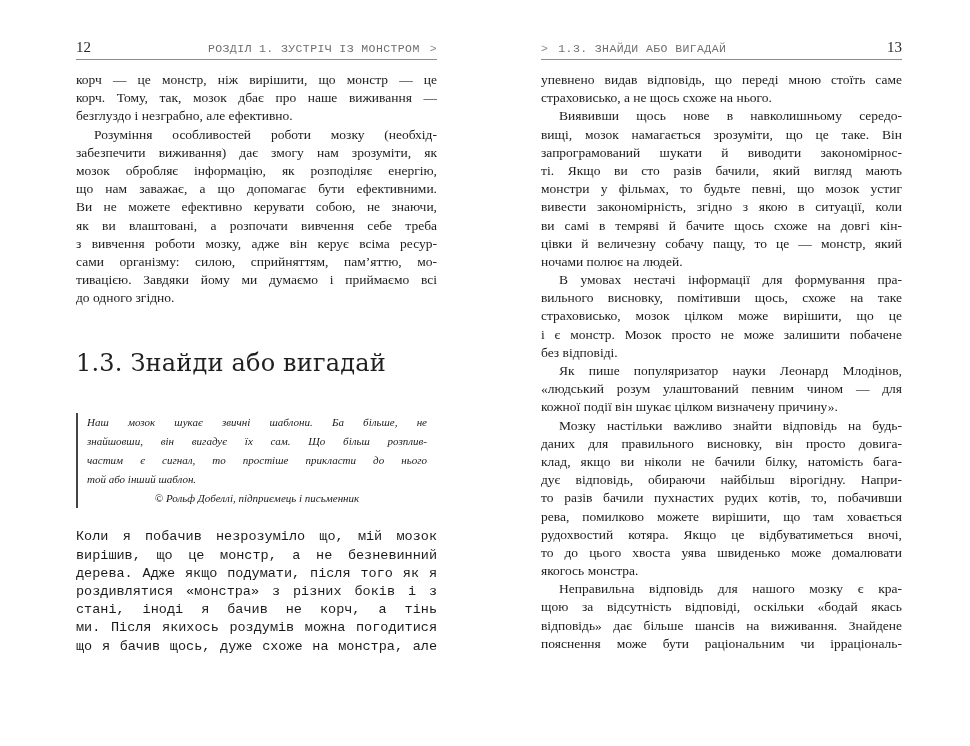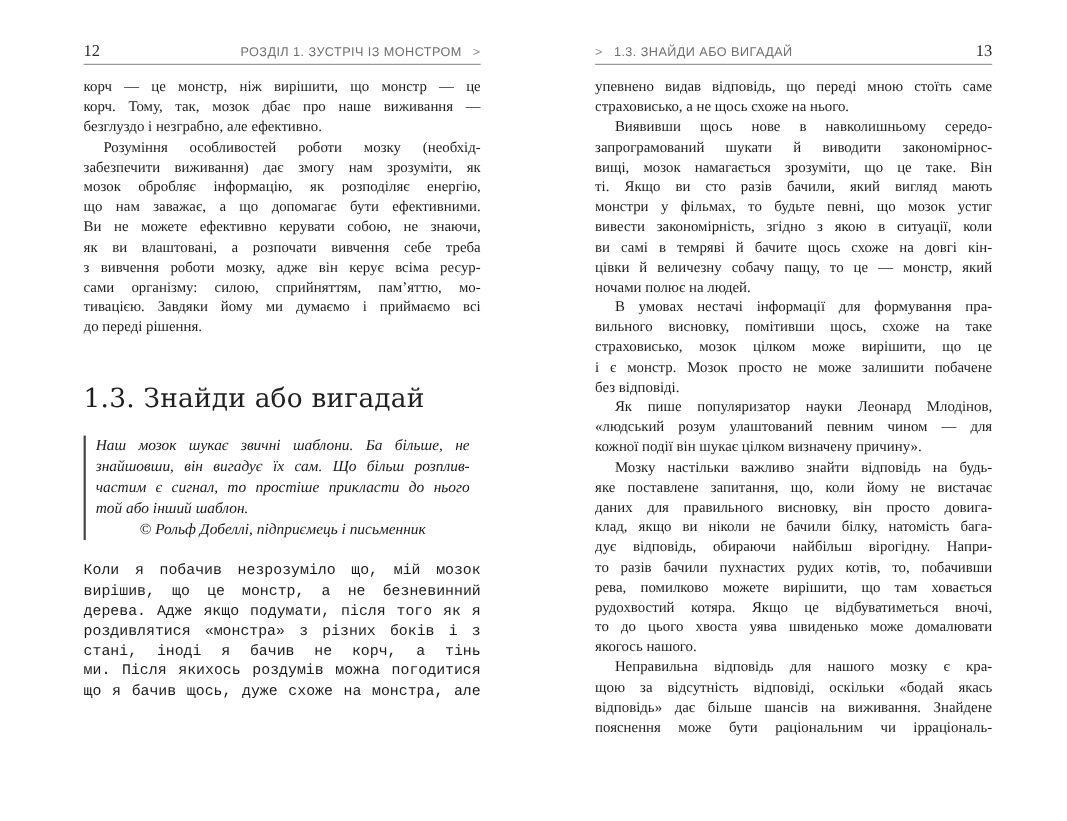--- a/index.html
+++ b/index.html
@@ -10,43 +10,43 @@
   .spread{display:flex;width:970px;height:746px;}
   .page{width:485px;height:746px;box-sizing:border-box;position:relative;background:#ffffff;}
   .page.left{padding:0 48px 0 76px;}
   .page.right{padding:0 68px 0 56px;}
 
   .phead{
     margin-top:40px;display:flex;justify-content:space-between;align-items:baseline;
     font-family:"Liberation Sans", sans-serif;font-size:11.5px;color:#6f6f6f;
     letter-spacing:0.4px;line-height:14px;white-space:nowrap;gap:11px;
   }
-  .prun{display:inline-flex;align-items:center;gap:10px;}
+  .prun{display:inline-flex;align-items:center;gap:10px;font-family:Liberation Mono, monospace;}
   .rh{color:#6f6f6f;}
   .chev{color:#8a8a8a;font-size:11.5px;}
   .pnum{
     font-family:"Liberation Serif", serif;font-size:15px;color:#2a2a2a;letter-spacing:0;
   }
   .rule{border-top:1px solid #8c8c8c;margin-top:3px;height:0;}
 
   .page-body{margin-top:11px;font-size:13.5px;line-height:18.2px;}
   .para{margin:0;}
   .para.after-epi{margin-top:20px;font-family:Liberation Mono, monospace;}
   .ln{height:18.2px;overflow:hidden;text-align:justify;text-align-last:justify;}
   .ln.end{text-align-last:left;}
   .ln.ind{text-indent:18px;}
 
   h2.heading{
     font-family:"DejaVu Serif", serif;font-weight:400;color:#1f1f1f;
     font-size:24px;line-height:30px;margin:41px 0 0 0;letter-spacing:0.2px;
     text-align:left;
   }
   blockquote.epi{
-    margin:19px 10px 0 0;padding:0 0 0 9px;border-left:2px solid #444444;
-    font-style:italic;font-size:14px;line-height:19px;color:#191919;
+    margin:35px 10px 0 0;padding:0 0 0 9px;border-left:2px solid #444444;
+    font-style:italic;font-size:11px;line-height:19px;color:#191919;
   }
   .epi .ln{height:19px;}
   .attr{height:19px;line-height:19px;text-align:center;font-style:italic;overflow:hidden;}
 </style>
 </head>
 <body>
 
 <div class="spread">
 
   <section class="page left">
@@ -67,21 +67,21 @@
         <div class="para">
           <div class="ln ind">Розуміння особливостей роботи мозку (необхід-</div>
           <div class="ln">забезпечити виживання) дає змогу нам зрозуміти, як</div>
           <div class="ln">мозок обробляє інформацію, як розподіляє енергію,</div>
           <div class="ln">що нам заважає, а що допомагає бути ефективними.</div>
           <div class="ln">Ви не можете ефективно керувати собою, не знаючи,</div>
           <div class="ln">як ви влаштовані, а розпочати вивчення себе треба</div>
           <div class="ln">з вивчення роботи мозку, адже він керує всіма ресур-</div>
           <div class="ln">сами організму: силою, сприйняттям, пам’яттю, мо-</div>
           <div class="ln">тивацією. Завдяки йому ми думаємо і приймаємо всі</div>
-          <div class="ln end">до переді рішення.</div>
+          <div class="ln end">до одного згідно.</div>
         </div>
         <h2 class="heading">1.3. Знайди або вигадай</h2>
         <blockquote class="epi">
           <div class="ln">Наш мозок шукає звичні шаблони. Ба більше, не</div>
           <div class="ln">знайшовши, він вигадує їх сам. Що більш розплив-</div>
           <div class="ln">частим є сигнал, то простіше прикласти до нього</div>
           <div class="ln end">той або інший шаблон.</div>
           <div class="attr">© Рольф Добеллі, підприємець і письменник</div>
         </blockquote>
         <div class="para after-epi">
@@ -105,22 +105,22 @@
       <span class="pnum">13</span>
     </header>
     <div class="rule"></div>
     <div class="page-body">
         <div class="para">
           <div class="ln">упевнено видав відповідь, що переді мною стоїть саме</div>
           <div class="ln end">страховисько, а не щось схоже на нього.</div>
         </div>
         <div class="para">
           <div class="ln ind">Виявивши щось нове в навколишньому середо-</div>
+          <div class="ln">вищі, мозок намагається зрозуміти, що це таке. Він</div>
           <div class="ln">запрограмований шукати й виводити закономірнос-</div>
-          <div class="ln">вищі, мозок намагається зрозуміти, що це таке. Він</div>
           <div class="ln">ті. Якщо ви сто разів бачили, який вигляд мають</div>
           <div class="ln">монстри у фільмах, то будьте певні, що мозок устиг</div>
           <div class="ln">вивести закономірність, згідно з якою в ситуації, коли</div>
           <div class="ln">ви самі в темряві й бачите щось схоже на довгі кін-</div>
           <div class="ln">цівки й величезну собачу пащу, то це — монстр, який</div>
           <div class="ln end">ночами полює на людей.</div>
         </div>
         <div class="para">
           <div class="ln ind">В умовах нестачі інформації для формування пра-</div>
           <div class="ln">вильного висновку, помітивши щось, схоже на таке</div>
@@ -128,29 +128,28 @@
           <div class="ln">і є монстр. Мозок просто не може залишити побачене</div>
           <div class="ln end">без відповіді.</div>
         </div>
         <div class="para">
           <div class="ln ind">Як пише популяризатор науки Леонард Млодінов,</div>
           <div class="ln">«людський розум улаштований певним чином — для</div>
           <div class="ln end">кожної події він шукає цілком визначену причину».</div>
         </div>
         <div class="para">
           <div class="ln ind">Мозку настільки важливо знайти відповідь на будь-</div>
-          <div class="ln">яке поставлене запитання, що, коли йому не вистачає</div>
           <div class="ln">даних для правильного висновку, він просто довига-</div>
           <div class="ln">клад, якщо ви ніколи не бачили білку, натомість бага-</div>
           <div class="ln">дує відповідь, обираючи найбільш вірогідну. Напри-</div>
           <div class="ln">то разів бачили пухнастих рудих котів, то, побачивши</div>
           <div class="ln">рева, помилково можете вирішити, що там ховається</div>
           <div class="ln">рудохвостий котяра. Якщо це відбуватиметься вночі,</div>
           <div class="ln">то до цього хвоста уява швиденько може домалювати</div>
-          <div class="ln end">якогось нашого.</div>
+          <div class="ln end">якогось монстра.</div>
         </div>
         <div class="para">
           <div class="ln ind">Неправильна відповідь для нашого мозку є кра-</div>
           <div class="ln">щою за відсутність відповіді, оскільки «бодай якась</div>
           <div class="ln">відповідь» дає більше шансів на виживання. Знайдене</div>
           <div class="ln">пояснення може бути раціональним чи ірраціональ-</div>
         </div>
       </div>
   </section>
 

